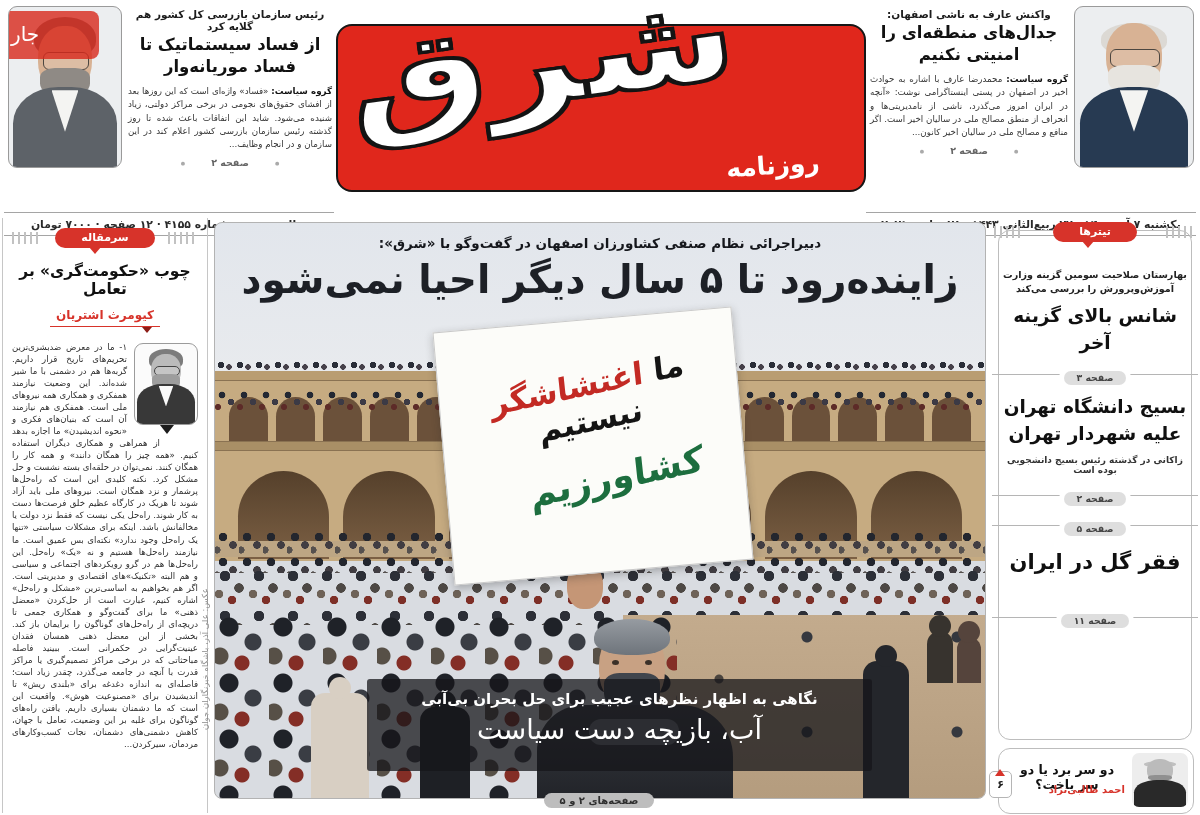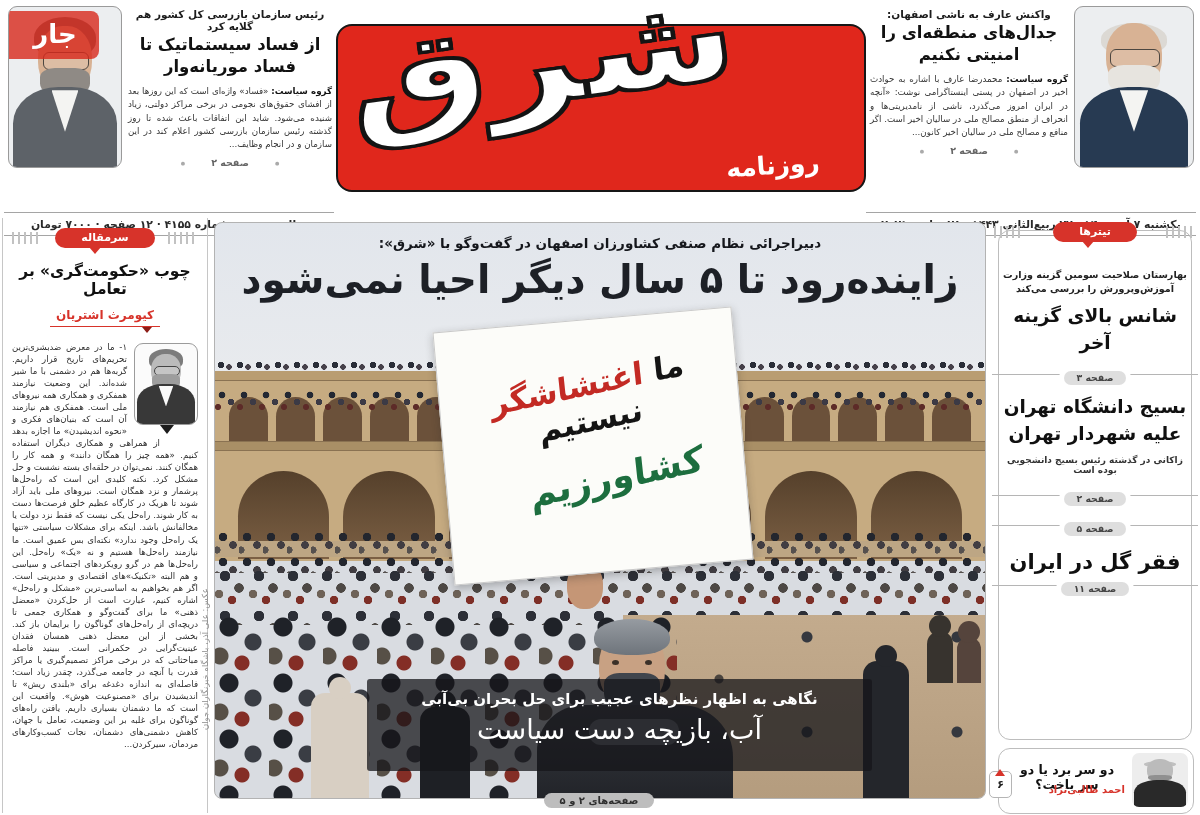--- a/index.html
+++ b/index.html
@@ -13,21 +13,21 @@
   .hdr-body{font-size:8.7px;line-height:1.55;color:#333;text-align:justify;}
   .hdr-body b{color:#111;}
   .pg-line{font-size:9.5px;color:#666;font-weight:bold;text-align:center;margin-top:5px;}
   .pg-line::before,.pg-line::after{content:"●";font-size:5px;color:#aaa;vertical-align:middle;margin:0 26px;}
   .dateline{position:absolute;top:176px;height:22px;border-top:1px solid #a5a5a5;border-bottom:1px solid #a5a5a5;display:flex;align-items:center;justify-content:center;font-size:10.8px;font-weight:bold;color:#2a2a2a;letter-spacing:0;margin-top:36px;}
   
   .logo-wrap{position:absolute;left:336px;top:18px;width:530px;height:178px;}
   .logo-box{position:absolute;left:0;top:6px;right:0;bottom:4px;background:#e0271c;border:2px solid #161616;border-radius:16px;}
   .logo-main{position:absolute;left:58px;top:-26px;font-size:118px;font-weight:bold;color:#fff;transform:rotate(-8deg) scaleX(1.32);transform-origin:center;letter-spacing:-4px;-webkit-text-stroke:3px #141414;text-shadow:2px 2px 0 #141414,-2px -2px 0 #141414,2px -2px 0 #141414,-2px 2px 0 #141414;white-space:nowrap;}
   .logo-sub{position:absolute;right:46px;bottom:16px;font-size:25px;font-weight:bold;color:#fff;transform:rotate(-4deg);}
-  .watermark{position:absolute;left:0;top:4px;width:88px;height:48px;background:rgba(216,40,28,.8);border-radius:0 8px 8px 0;overflow:hidden;color:#fff;font-weight:700;font-size:26px;line-height:46px;text-align:center;padding-left:2px;letter-spacing:4px;}
+  .watermark{position:absolute;left:0;top:4px;width:88px;height:48px;background:rgba(216,40,28,.8);border-radius:0 8px 8px 0;overflow:hidden;color:#fff;font-weight:400;font-size:20px;line-height:46px;text-align:left;padding-left:2px;letter-spacing:4px;}
   
   .por{position:absolute;inset:0;}
   .por .hair{position:absolute;left:22%;top:6%;width:56%;height:26%;border-radius:50% 50% 40% 40%;}
   .por .face{position:absolute;left:26%;top:12%;width:48%;height:42%;border-radius:46%;background:#d8b294;}
   .por .glasses{position:absolute;left:30%;top:28%;width:40%;height:10%;border:1.6px solid #4c4640;border-radius:6px;background:rgba(255,255,255,.15);}
   .por .beard{position:absolute;left:28%;top:38%;width:44%;height:19%;border-radius:30% 30% 48% 48%;}
   .por .suit{position:absolute;left:4%;top:50%;width:92%;height:52%;border-radius:44% 44% 0 0;}
   .por .shirt{position:absolute;left:38%;top:52%;width:24%;height:26%;background:#f4f4f2;clip-path:polygon(0 0,100% 0,50% 100%);}
   .bw{filter:grayscale(1) contrast(1.05);}
   
@@ -262,21 +262,21 @@
       <div>
         <div class="hl-title" style="margin-top:12px;">بسیج دانشگاه تهران علیه شهردار تهران</div>
         <div class="hl-sub">زاکانی در گذشته رئیس بسیج دانشجویی بوده است</div>
         <div class="sep" style="margin-top:12px;"><span>صفحه ۲</span></div>
       </div>
       <div>
         <div class="sep" style="margin-top:14px;"><span>صفحه ۵</span></div>
       </div>
       <div>
         <div class="hl-title" style="font-size:21px;margin-top:14px;">فقر گل در ایران</div>
-        <div class="sep" style="margin-top:0;"><span>صفحه ۱۱</span></div>
+        <div class="sep" style="margin-top:32px;"><span>صفحه ۱۱</span></div>
       </div>
     </div>
   </div>
 
   <div class="note-box">
     <div class="note-photo bw">
       <div class="por">
         <div class="hair" style="background:#bdbdbd;height:12%;top:14%;"></div>
         <div class="face" style="top:12%;"></div>
         <div class="beard" style="background:#8f8f8f;top:40%;height:12%;"></div>

